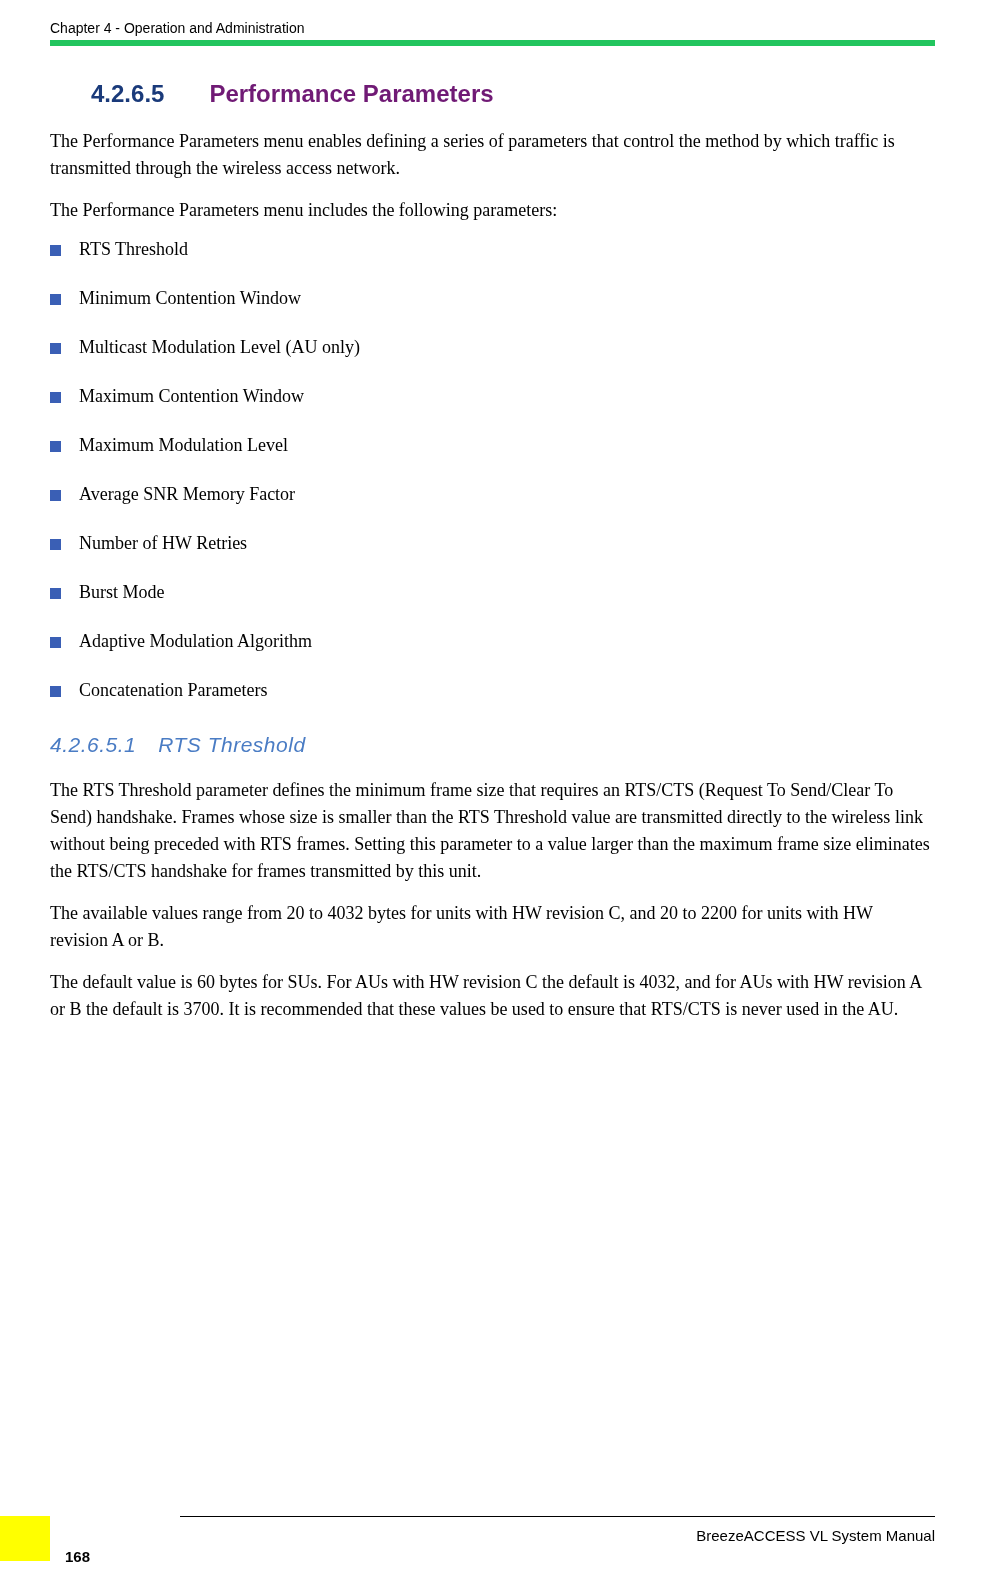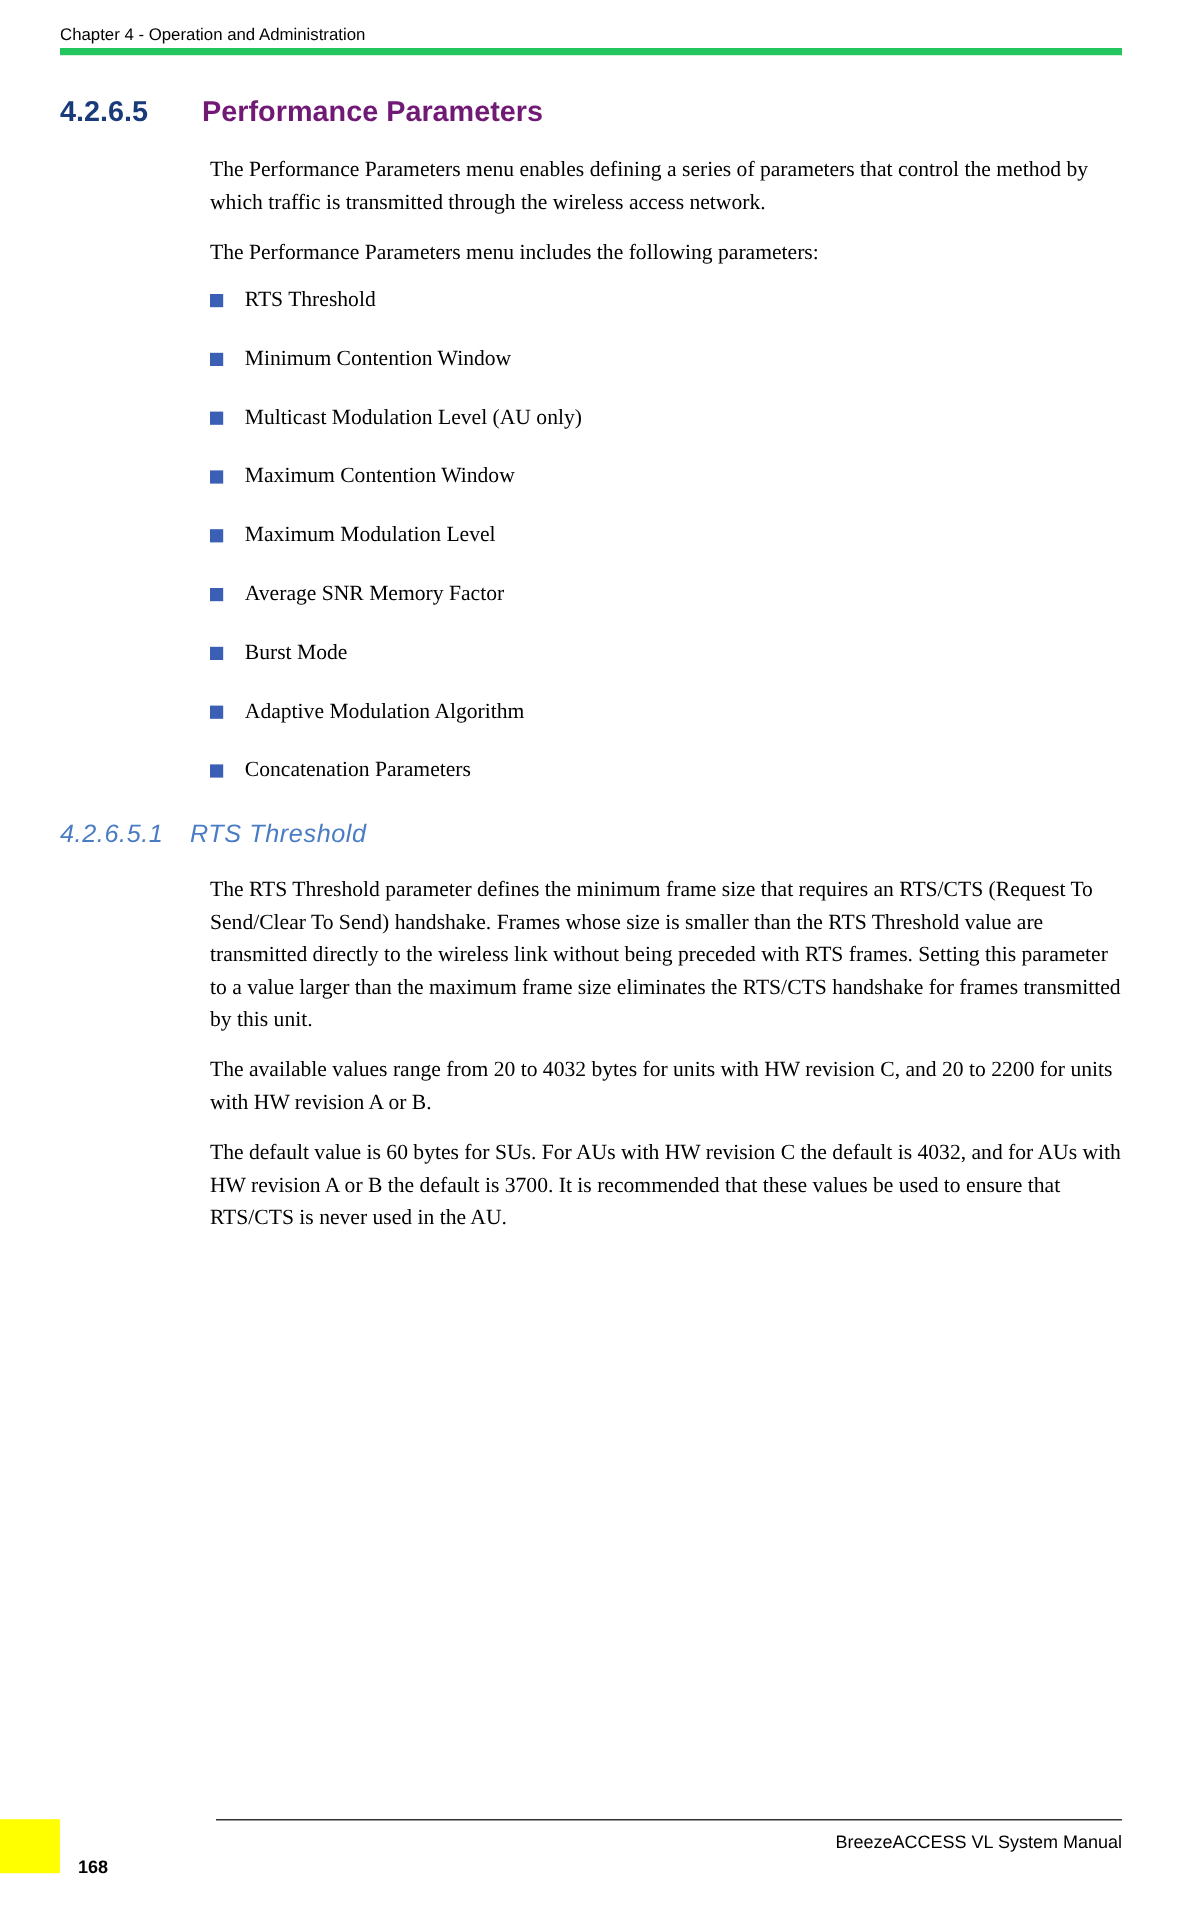--- a/index.html
+++ b/index.html
@@ -29,35 +29,35 @@
       position: absolute;
       top: 80px;
       left: 50px;
       right: 50px;
     }
     .heading-1-row {
       display: flex;
       align-items: flex-start;
       gap: 45px;
       margin-bottom: 20px;
+      margin-left: 41px;
     }
     .heading-1-number {
       font-family: Arial, sans-serif;
       font-size: 24px;
       font-weight: bold;
       color: #1a3a7a;
     }
     .heading-1-text {
       font-family: Arial, sans-serif;
       font-size: 24px;
       font-weight: bold;
       color: #701a75;
     }
     .body-content {
-      margin-left: 125px;
     }
     .para {
       font-size: 18px;
       line-height: 1.5;
       margin-bottom: 15px;
     }
     .bullet-list {
       list-style: none;
       margin-top: 10px;
     }
@@ -169,20 +169,24 @@
       <li class="bullet-item">
         <span class="bullet-icon"></span>
         <span>Maximum Modulation Level</span>
       </li>
       <li class="bullet-item">
         <span class="bullet-icon"></span>
         <span>Average SNR Memory Factor</span>
       </li>
       <li class="bullet-item">
         <span class="bullet-icon"></span>
+        <span>Number of HW Retries</span>
+      </li>
+      <li class="bullet-item">
+        <span class="bullet-icon"></span>
         <span>Burst Mode</span>
       </li>
       <li class="bullet-item">
         <span class="bullet-icon"></span>
         <span>Adaptive Modulation Algorithm</span>
       </li>
       <li class="bullet-item">
         <span class="bullet-icon"></span>
         <span>Concatenation Parameters</span>
       </li>

